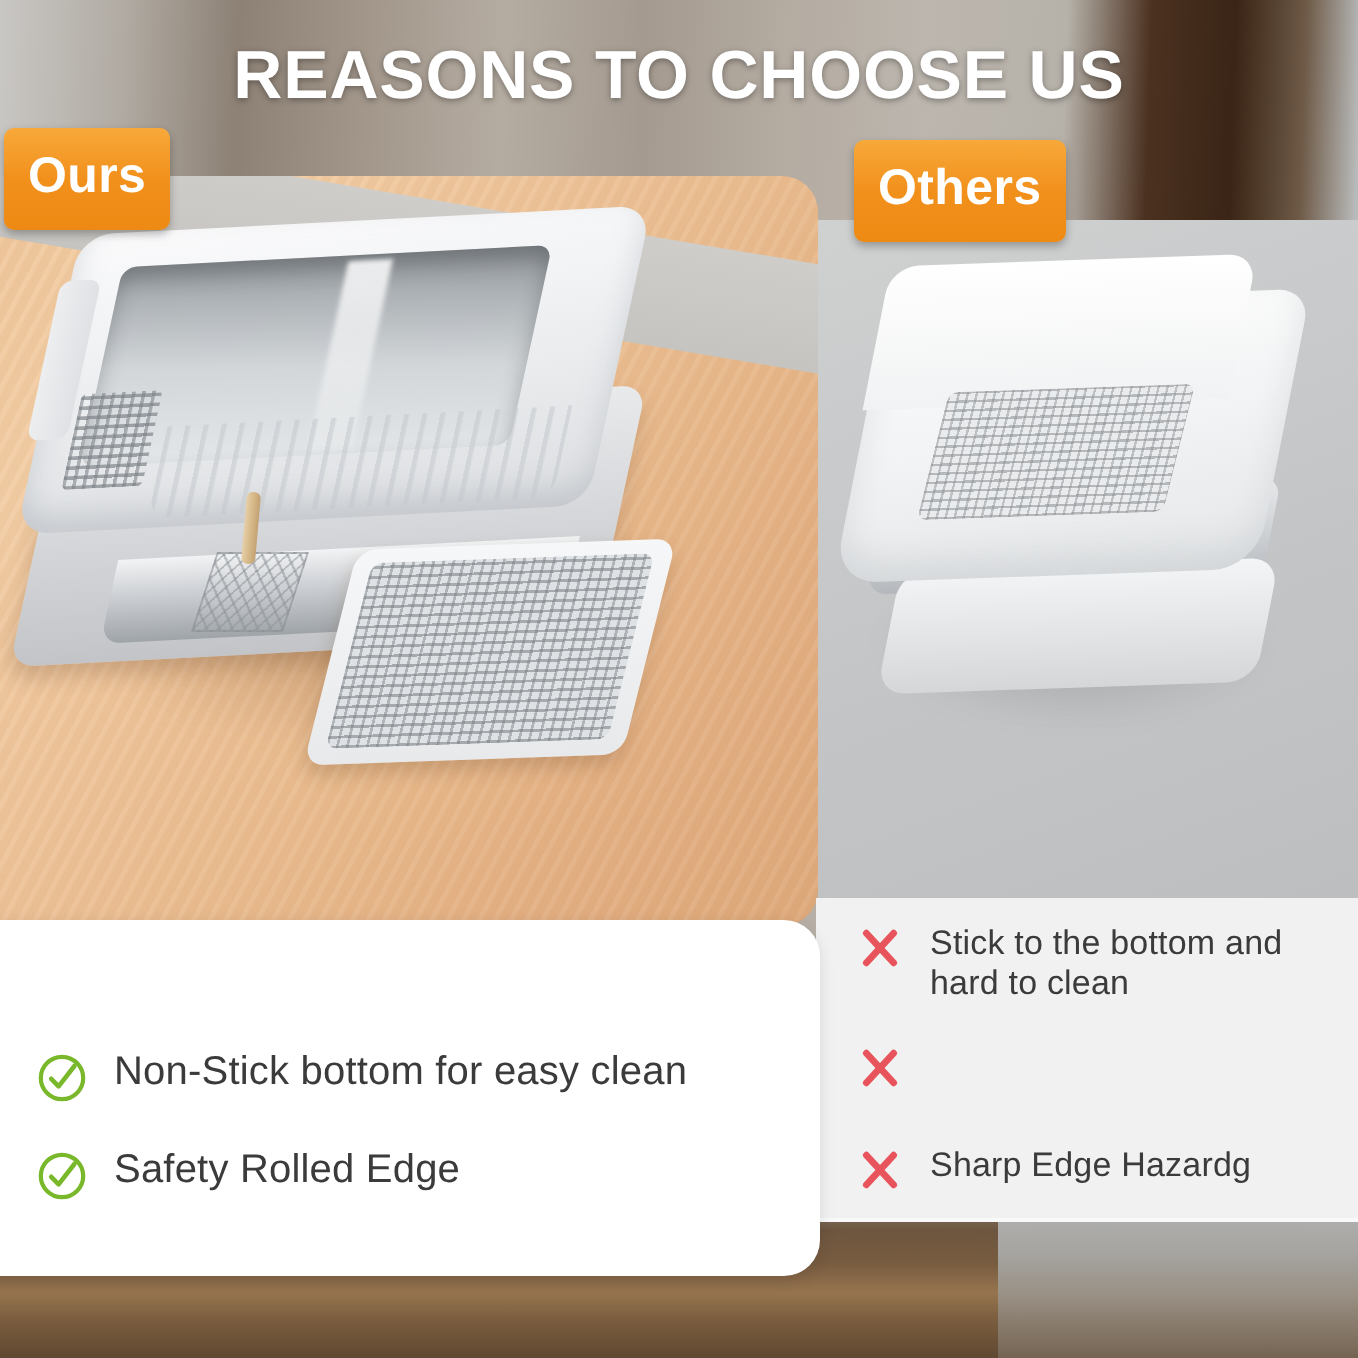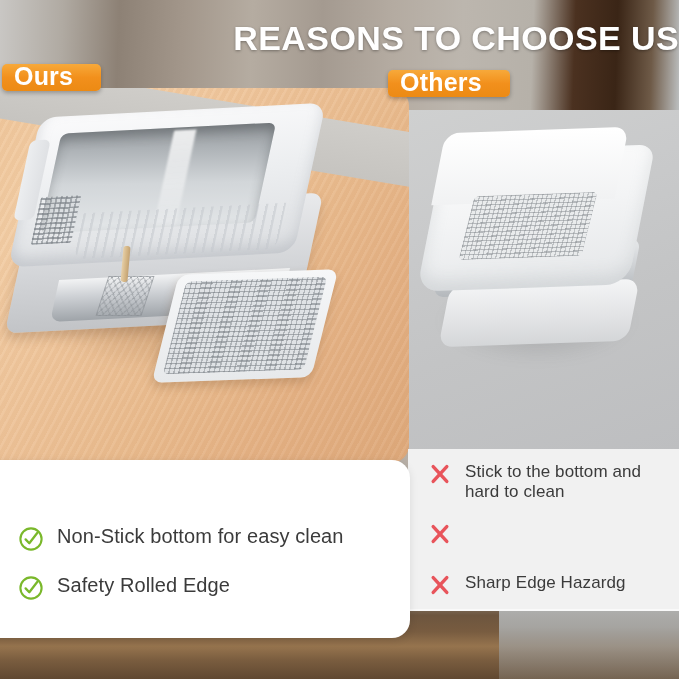--- a/index.html
+++ b/index.html
@@ -69,48 +69,48 @@
         rgba(150,146,140,0.75) 70%,
         rgba(130,118,104,0.6) 100%);
   }
 
   
   .title {
     position: absolute;
     top: 19px;
     left: 0;
     width: 679px;
-    text-align: right;
+    text-align: center;
     color: #ffffff;
     font-size: 34px;
     font-weight: bold;
     letter-spacing: 0.4px;
     text-shadow: 0 1px 3px rgba(0,0,0,0.35);
     white-space: nowrap;
   }
 
   
   .badge {
     position: absolute;
     display: flex;
     align-items: center;
     justify-content: center;
-    height: 27px;
-    padding: 0 28px 2px 12px;
+    height: 51px;
+    padding: 0 12px 2px 12px;
     background: linear-gradient(180deg, #f7a93a 0%, #f2901c 50%, #ec8a14 100%);
     border-radius: 5px;
     color: #ffffff;
     font-size: 25px;
     font-weight: bold;
     letter-spacing: 0.2px;
     box-shadow: 0 2px 4px rgba(0,0,0,0.28);
     z-index: 14;
   }
   .badge-ours   { left: 2px;   top: 64px; }
-  .badge-others { left: 388px; top: 70px; text-align: center; }
+  .badge-others { left: 427px; top: 70px; text-align: center; }
 
   
   .panel-left-photo {
     position: absolute;
     left: 0;
     top: 88px;
     width: 409px;
     height: 375px;
     border-top-right-radius: 18px;
     border-bottom-right-radius: 18px;

